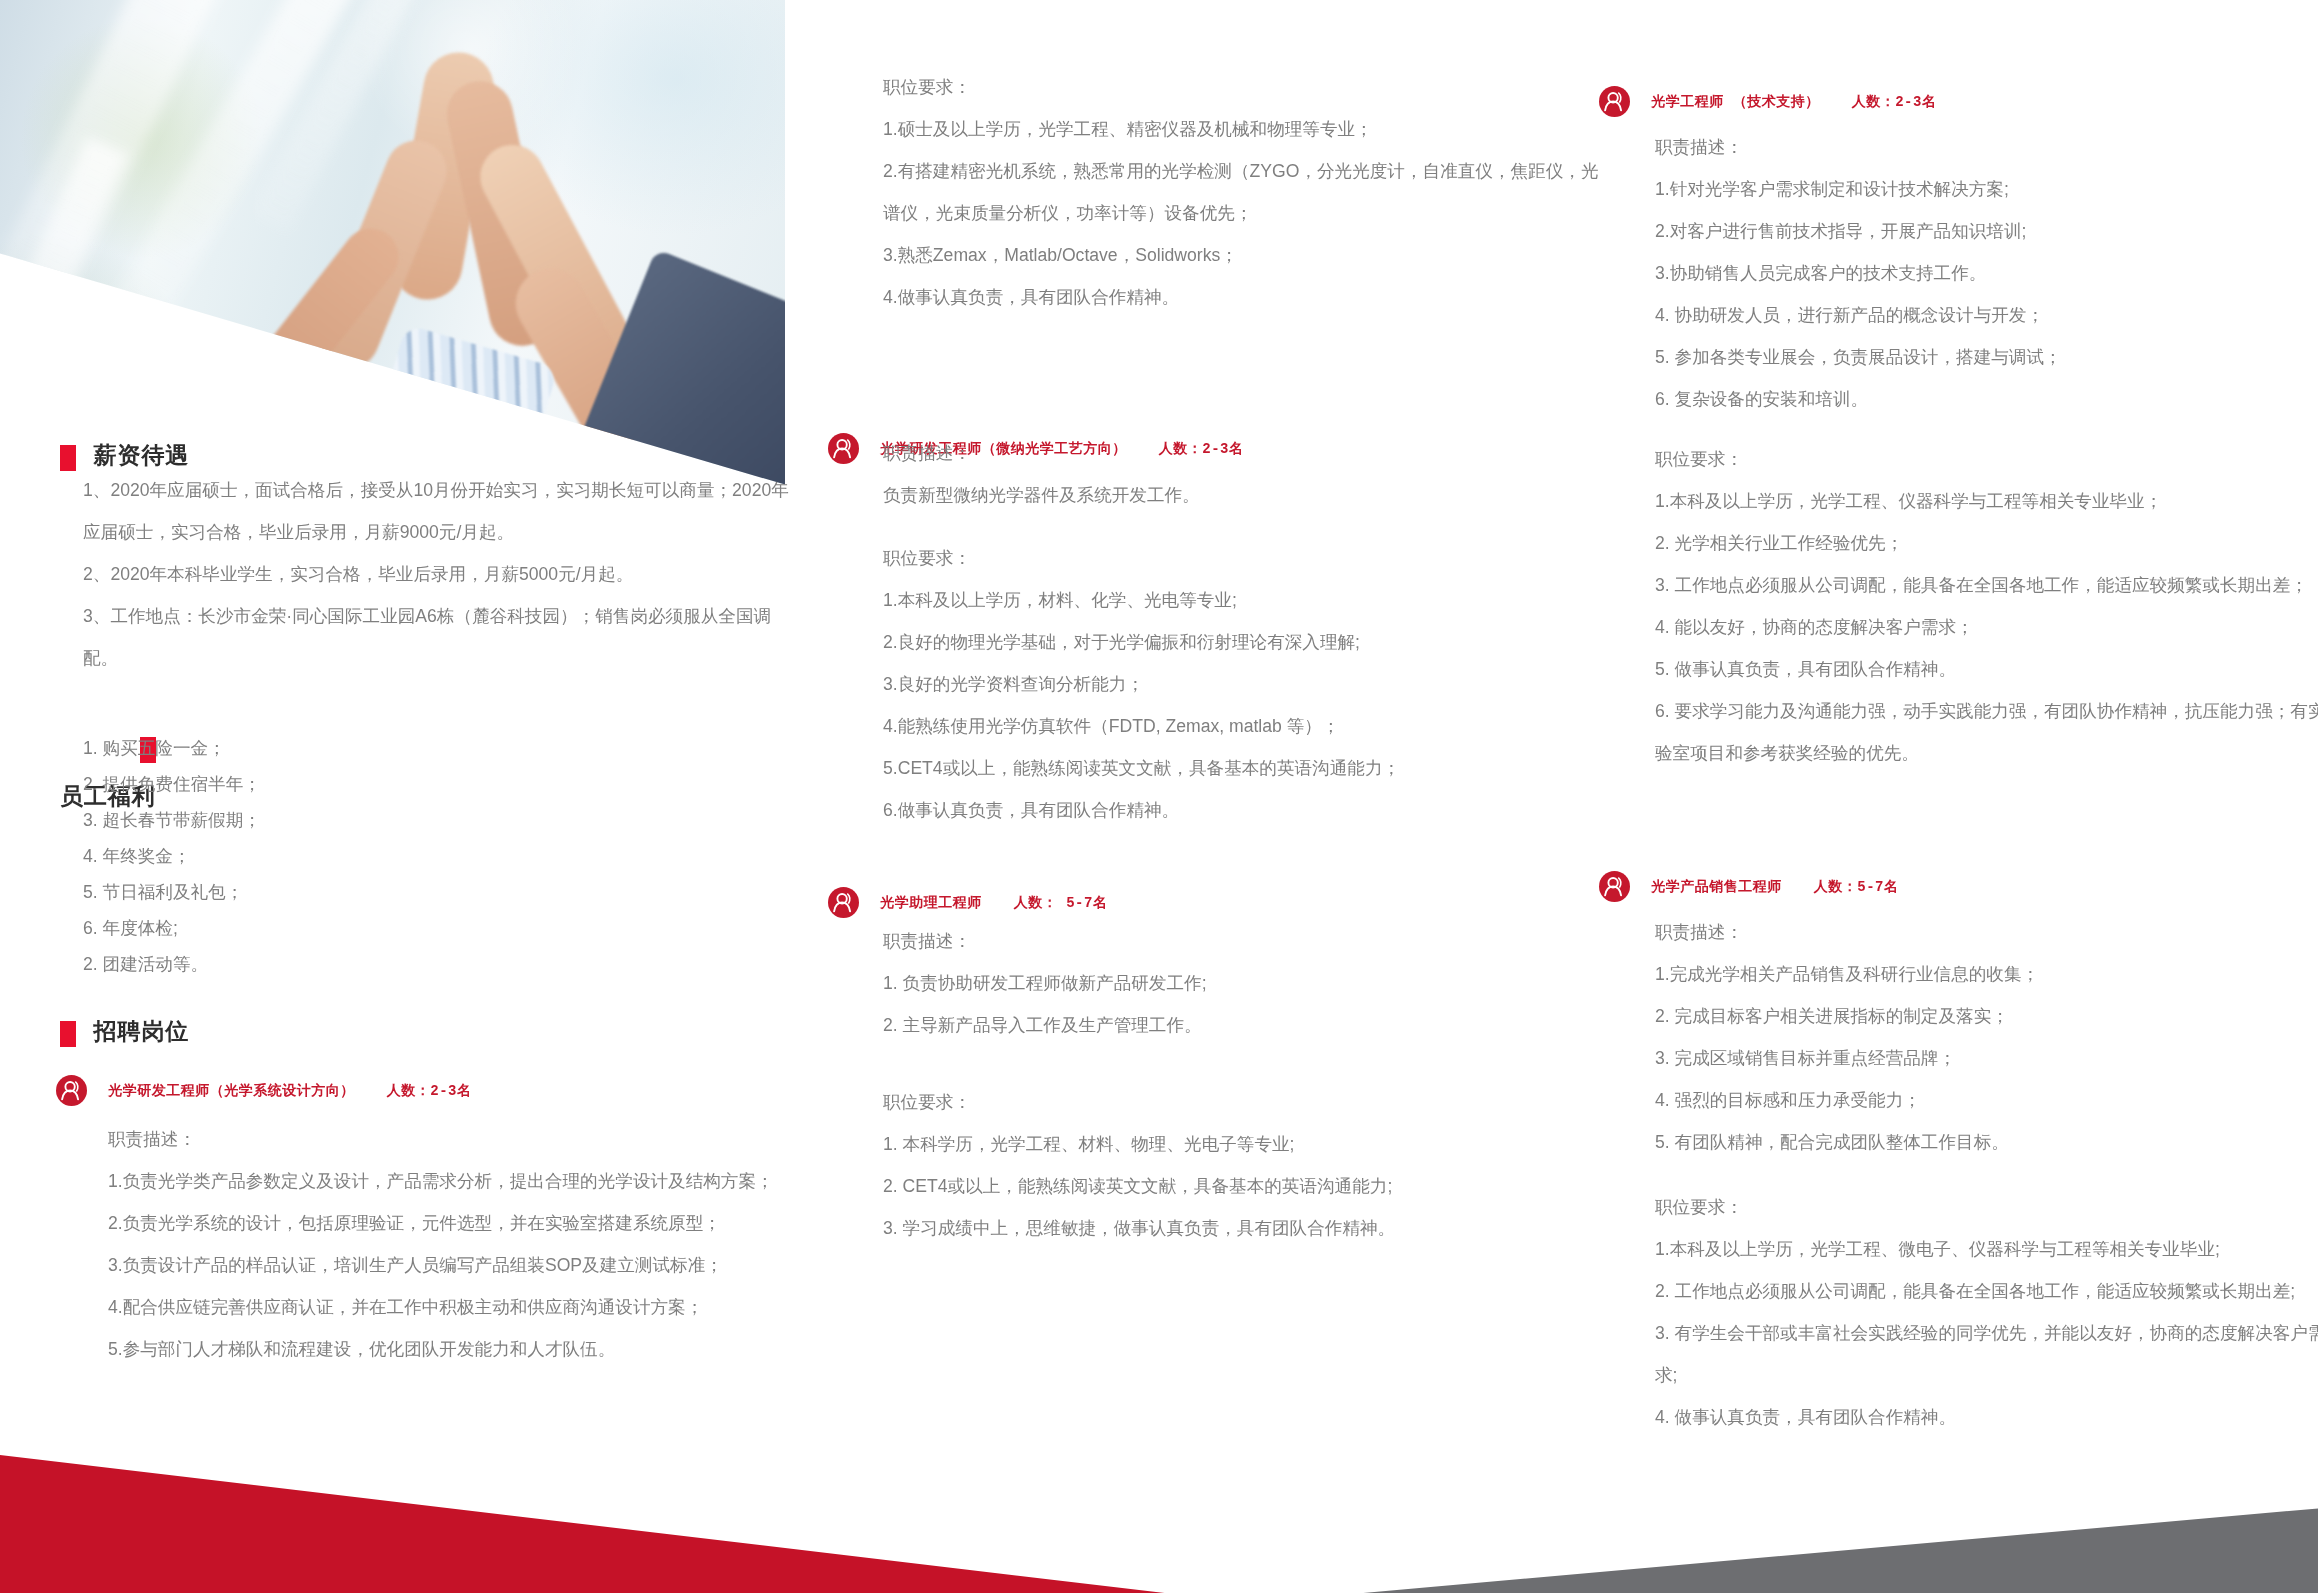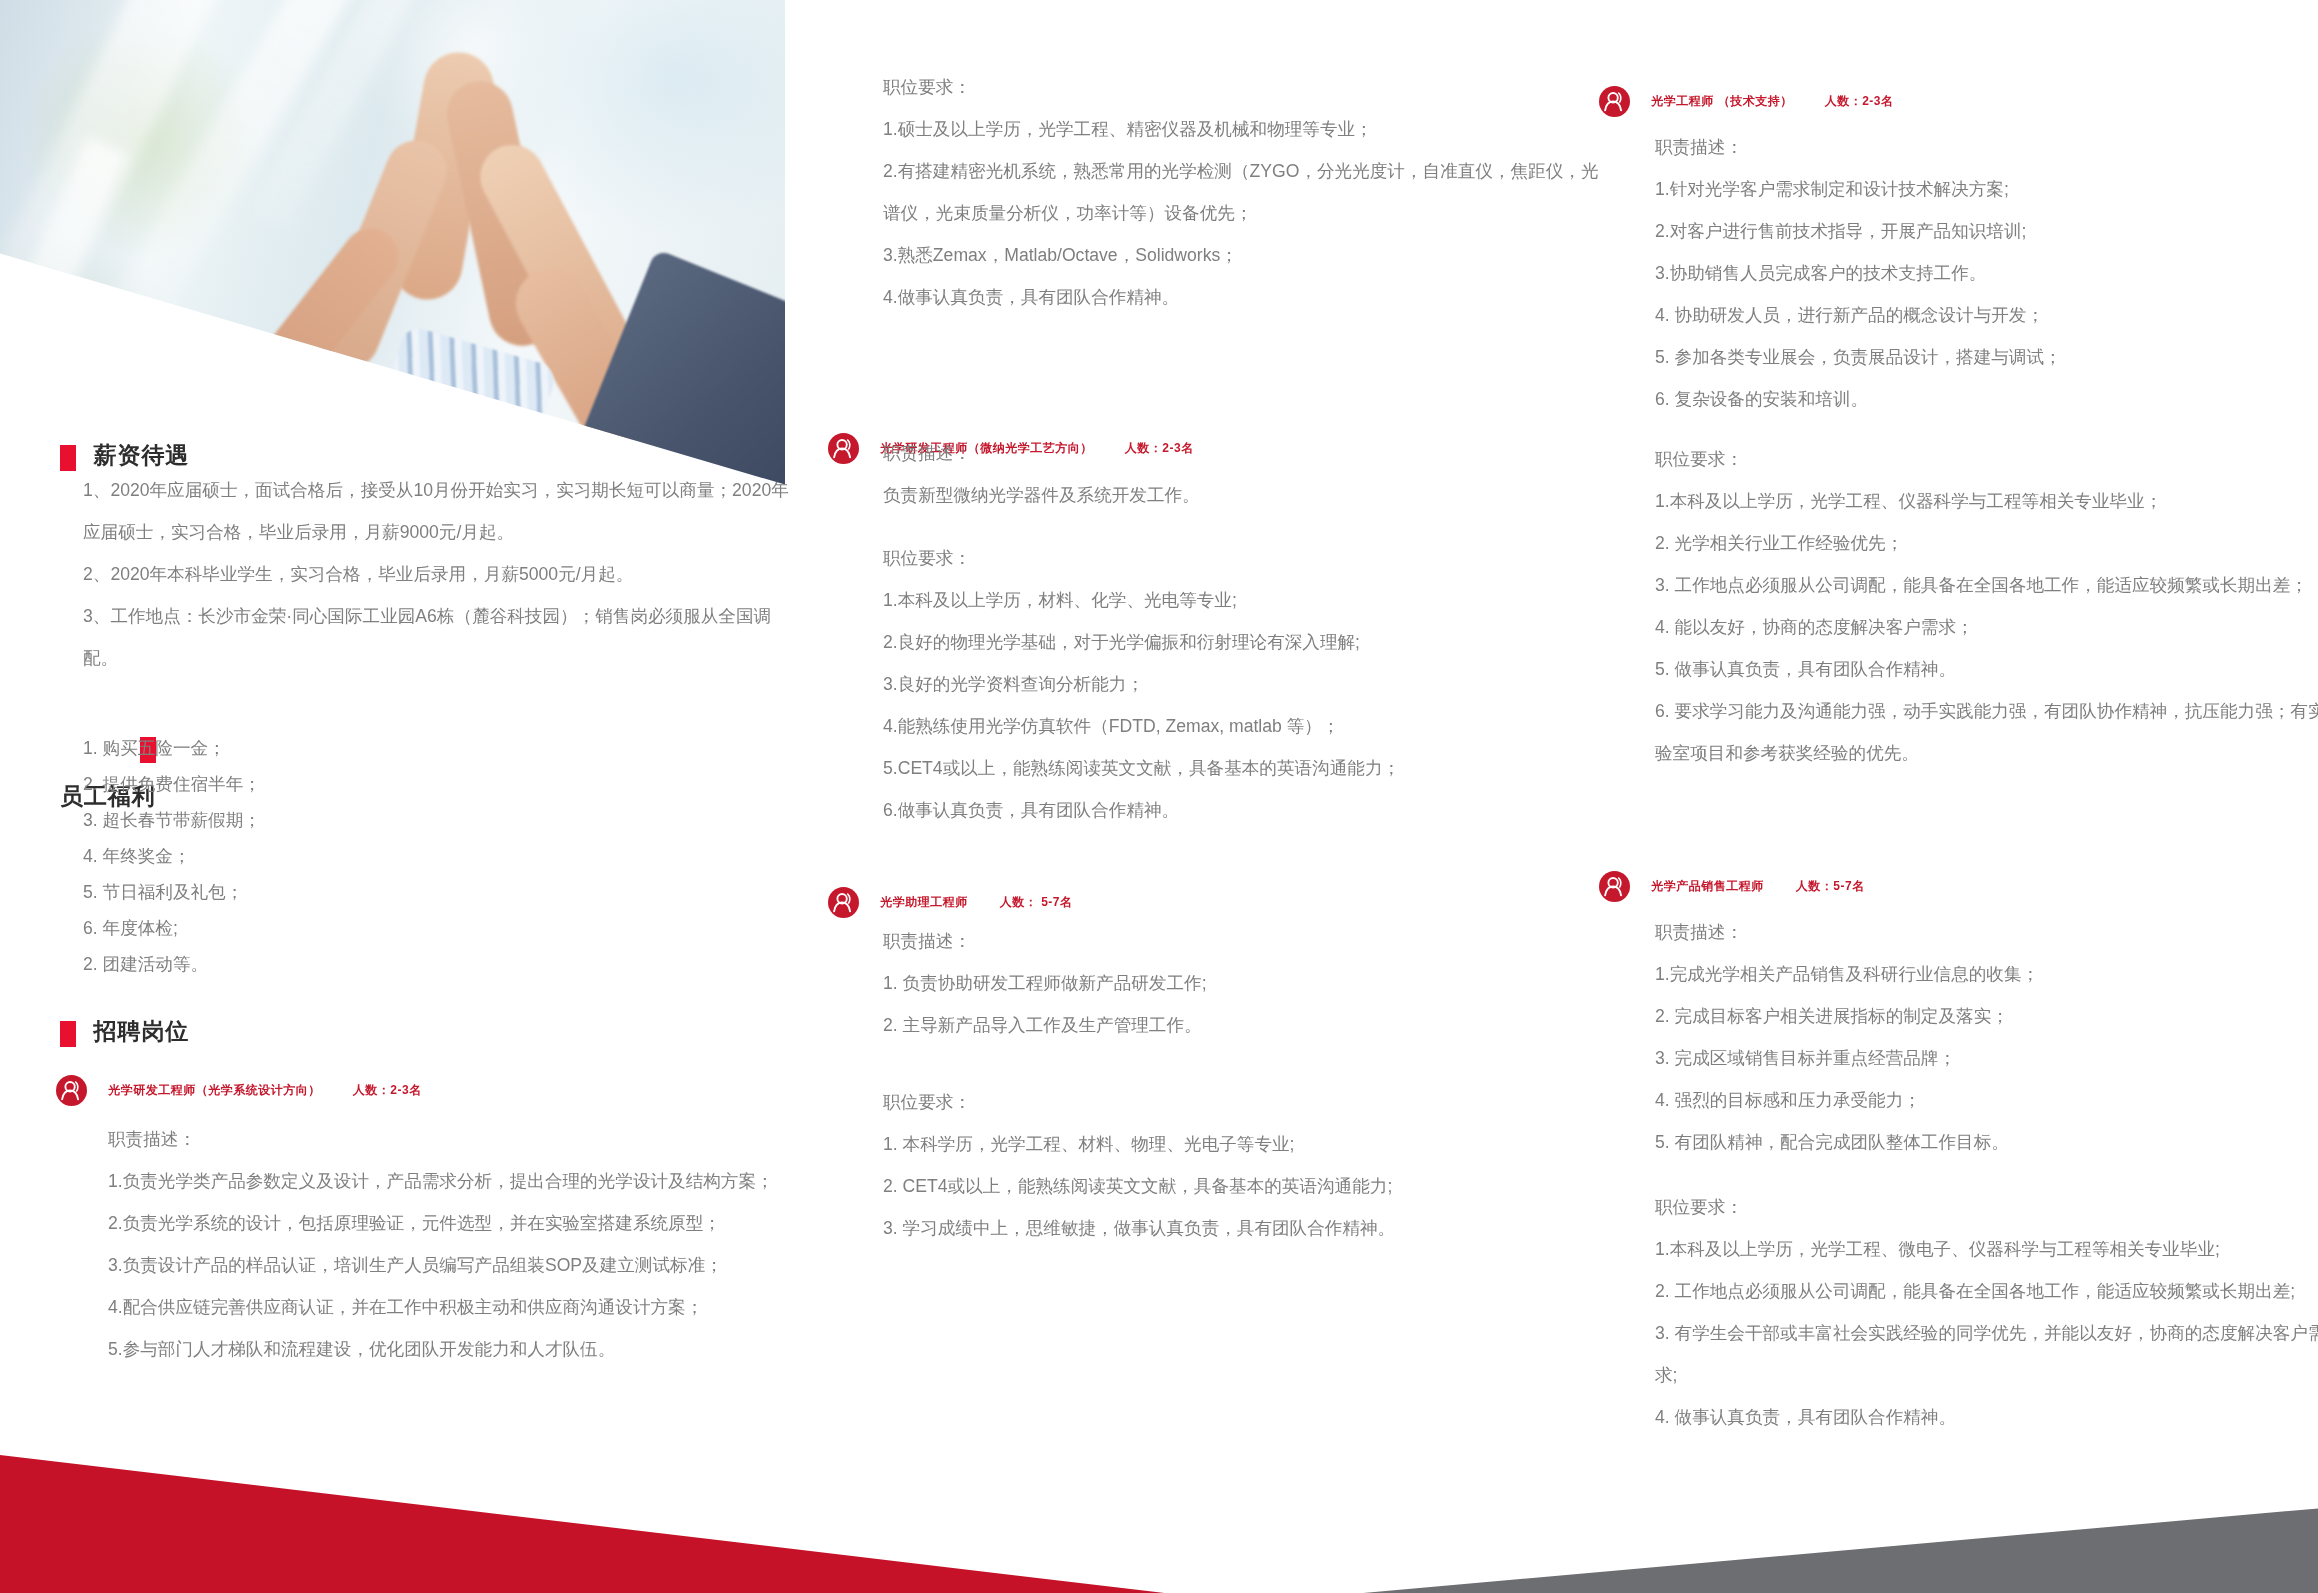--- a/index.html
+++ b/index.html
@@ -46,21 +46,21 @@
   .wrist{position:absolute;left:547px;top:260px;width:70px;height:195px;transform:rotate(-30deg);border-radius:37px;
     background:linear-gradient(#e7bda0,#d6a181);filter:blur(1.4px);}
 
   
   .sec-header{position:absolute;display:flex;align-items:flex-end;gap:17.6px;}
   .sec-bar{width:16px;height:26px;background:var(--bar-red);flex:0 0 auto;}
   .sec-title{font-size:23px;font-weight:bold;color:var(--heading-dark);letter-spacing:0.9px;}
 
   
   .job-header{position:absolute;display:flex;align-items:center;gap:21.3px;}
-  .job-title-wrap{font-size:12px;font-weight:bold;color:var(--red);letter-spacing:0.5px;white-space:nowrap;}
+  .job-title-wrap{font-size:14px;font-weight:bold;color:var(--red);letter-spacing:0.5px;white-space:nowrap;font-family:Liberation Mono, monospace;}
   .headcount{margin-left:32px;}
   .job-icon{flex:0 0 auto;display:block;}
 
   
   .block{position:absolute;color:var(--body-gray);font-size:17.6px;line-height:42px;}
   .block p{margin:0;}
   .welfare-block{line-height:36px;}
   .label{margin:0;}
 
   

